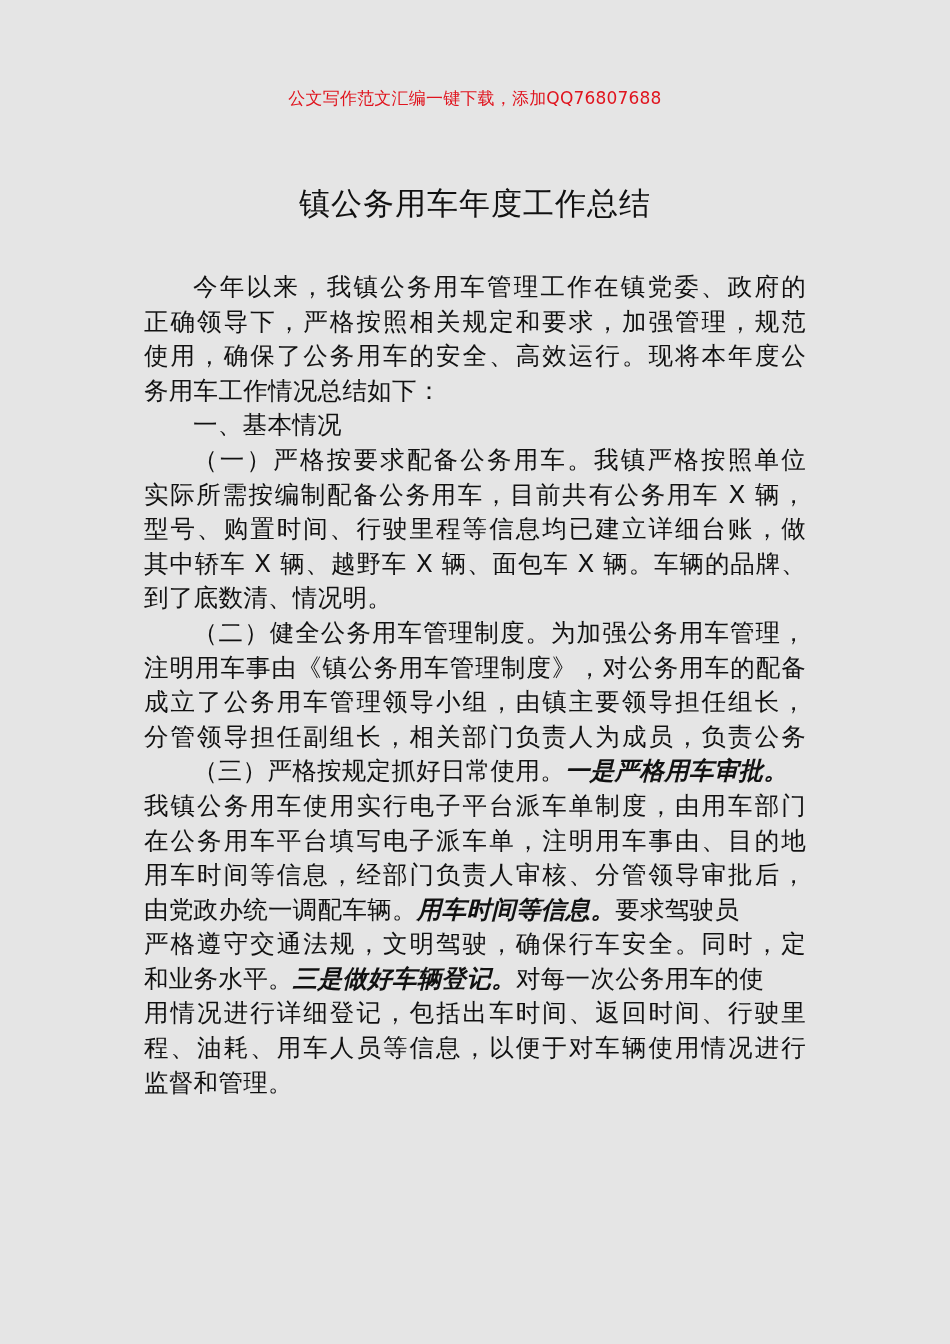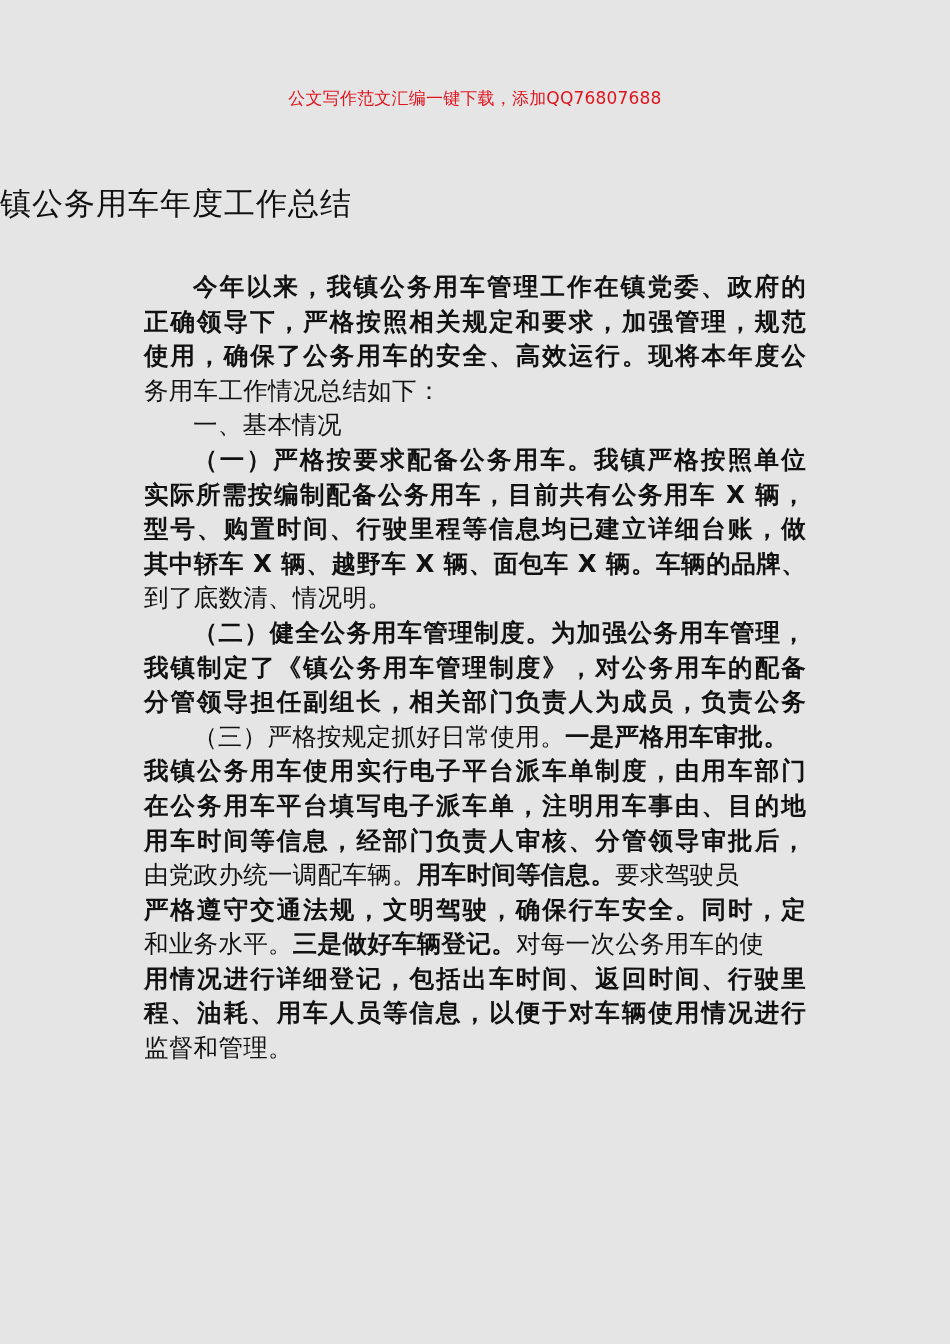--- a/index.html
+++ b/index.html
@@ -31,21 +31,21 @@
       line-height: 24px;
       color: #e0141e;
       letter-spacing: 0.2px;
       white-space: nowrap;
     }
     .doc-title {
       position: absolute;
       top: 182px;
       left: 0;
       width: 950px;
-      text-align: left;
+      text-align: center;
       font-size: 31px;
       line-height: 42px;
       color: #111111;
       letter-spacing: 1px;
       white-space: nowrap;
     }
     .body-text {
       position: absolute;
       left: 144px;
       top: 270px;
@@ -60,27 +60,27 @@
       white-space: nowrap;
       letter-spacing: 0.3px;
     }
     .line.indent {
       padding-left: 49px;
     }
     .line.justify {
       text-align: justify;
       text-align-last: justify;
       width: 662px;
-      font-weight: bold;
     }
     .line.justify.indent {
       width: 613px;
     }
     .bold {
       font-weight: bold;
+      font-style: italic;
     }
   </style>
 </head>
 <body>
 
 <div class="page">
 
   <div class="header-note">公文写作范文汇编一键下载，添加QQ76807688</div>
 
   <div class="doc-title">镇公务用车年度工作总结</div>
@@ -94,21 +94,22 @@
 
     <span class="line indent">一、基本情况</span>
 
     <span class="line indent justify">（一）严格按要求配备公务用车。我镇严格按照单位</span>
     <span class="line justify">实际所需按编制配备公务用车，目前共有公务用车 X 辆，</span>
     <span class="line justify">型号、购置时间、行驶里程等信息均已建立详细台账，做</span>
     <span class="line justify">其中轿车 X 辆、越野车 X 辆、面包车 X 辆。车辆的品牌、</span>
     <span class="line">到了底数清、情况明。</span>
 
     <span class="line indent justify">（二）健全公务用车管理制度。为加强公务用车管理，</span>
-    <span class="line justify">我镇制定了《镇公务用车管理制度》，对公务用车的配备</span>
+    <span class="line justify">注明用车事由《镇公务用车管理制度》，对公务用车的配备</span>
+    <span class="line justify">成立了公务用车管理领导小组，由镇主要领导担任组长，</span>
     <span class="line justify">分管领导担任副组长，相关部门负责人为成员，负责公务</span>
 
     <span class="line indent">
       <span>（三）严格按规定抓好日常使用。</span><span class="bold">一是严格用车审批。</span>
     </span>
     <span class="line justify">我镇公务用车使用实行电子平台派车单制度，由用车部门</span>
     <span class="line justify">在公务用车平台填写电子派车单，注明用车事由、目的地</span>
     <span class="line justify">用车时间等信息，经部门负责人审核、分管领导审批后，</span>
     <span class="line">
       <span>由党政办统一调配车辆。</span><span class="bold">用车时间等信息。</span><span>要求驾驶员</span>

